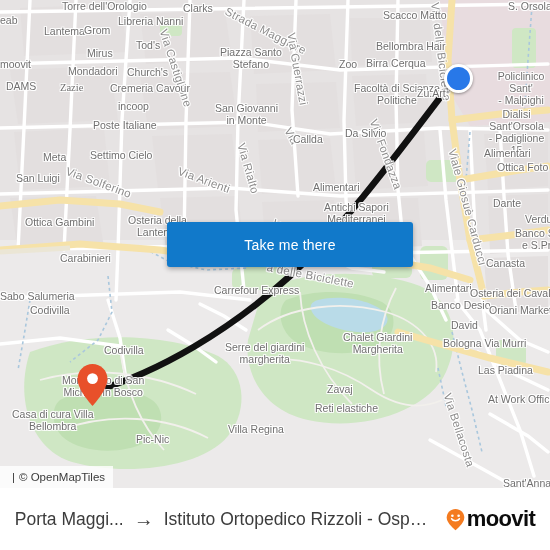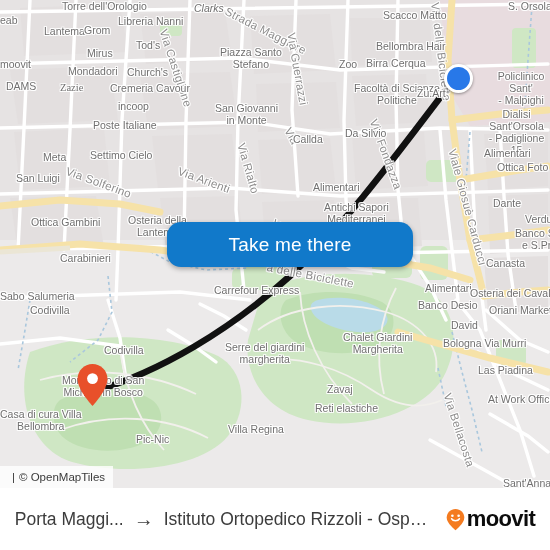--- a/index.html
+++ b/index.html
@@ -59,23 +59,23 @@
     width: 33px; height: 44px;
   }
 
   
   #cta {
     position: absolute;
     left: 167px; top: 222px;
     width: 246px; height: 45px;
     background: #1179ca;
     border: none;
-    border-radius: 14px;
+    border-radius: 3px;
     color: #ffffff;
-    font-size: 19px;
+    font-size: 14px;
     font-family: "Liberation Sans", sans-serif;
     cursor: pointer;
     box-shadow: 0 2px 5px rgba(0,0,0,.3);
     letter-spacing: .2px;
   }
 
   
   #attribution {
     position: absolute;
     left: 0; bottom: 0;
@@ -272,21 +272,21 @@
         <div class="lbl street" style="left: 440px; top: 2px; transform: rotate(83deg); transform-origin: left top;">Via delle Biciclette</div>
         <div class="lbl street" style="left: 268px; top: 262px; transform: rotate(11deg); transform-origin: left top;">a delle Biciclette</div>
         <div class="lbl street" style="left: 452px; top: 392px; transform: rotate(72deg); transform-origin: left top;">Via Bellacosta</div>
         <div class="lbl street" style="left: 276px; top: 218px; transform: rotate(35deg); transform-origin: left top;">Via</div>
         <div class="lbl street" style="left: 292px; top: 126px; transform: rotate(62deg); transform-origin: left top;">Via</div>
       </div>
 
     <div>
         <div class="lbl" style="left: 62px; top: 1px;">Torre dell'Orologio</div>
         <div class="lbl" style="left: 118px; top: 16px;">Libreria Nanni</div>
-        <div class="lbl" style="left: 194px; top: 3px; font-style: italic;">Clarks</div>
+        <div class="lbl" style="left: 183px; top: 3px;">Clarks</div>
         <div class="lbl" style="left: 383px; top: 10px;">Scacco Matto</div>
         <div class="lbl" style="left: 508px; top: 1px;">S. Orsola</div>
         <div class="lbl" style="left: 44px; top: 26px;">Lantema</div>
         <div class="lbl" style="left: 84px; top: 25px;">Grom</div>
         <div class="lbl" style="left: 136px; top: 40px;">Tod's</div>
         <div class="lbl" style="left: 376px; top: 41px;">Bellombra Hair</div>
         <div class="lbl" style="left: 87px; top: 48px;">Mirus</div>
         <div class="lbl" style="left: 339px; top: 59px;">Zoo</div>
         <div class="lbl" style="left: 366px; top: 58px;">Birra Cerqua</div>
         <div class="lbl" style="left: 0px; top: 15px;">eab</div>
@@ -306,47 +306,47 @@
         <div class="lbl" style="left: 93px; top: 120px;">Poste Italiane</div>
         <div class="lbl" style="left: 293px; top: 134px;">Callda</div>
         <div class="lbl" style="left: 345px; top: 128px;">Da Silvio</div>
         <div class="lbl" style="left: 43px; top: 152px;">Meta</div>
         <div class="lbl" style="left: 90px; top: 150px;">Settimo Cielo</div>
         <div class="lbl" style="left: 484px; top: 148px;">Alimentari</div>
         <div class="lbl" style="left: 16px; top: 173px;">San Luigi</div>
         <div class="lbl" style="left: 497px; top: 162px;">Ottica Foto S</div>
         <div class="lbl" style="left: 313px; top: 182px;">Alimentari</div>
         <div class="lbl" style="left: 493px; top: 198px;">Dante</div>
-        <div class="lbl" style="left: 8px; top: 217px; padding-left: 23px;">Ottica Gambini</div>
+        <div class="lbl" style="left: 2px; top: 217px; padding-left: 23px;">Ottica Gambini</div>
         <div class="lbl two" style="left: 128px; top: 214px;">Osteria della<br>Lantema</div>
         <div class="lbl two" style="left: 324px; top: 201px;">Antichi Sapori<br>Mediterranei</div>
         <div class="lbl" style="left: 525px; top: 214px;">Verdu</div>
         <div class="lbl" style="left: 522px; top: 240px;">e S.Pr</div>
         <div class="lbl" style="left: 515px; top: 228px;">Banco S.G</div>
         <div class="lbl" style="left: 60px; top: 253px;">Carabinieri</div>
         <div class="lbl" style="left: 378px; top: 241px;">ientari</div>
         <div class="lbl" style="left: 486px; top: 258px;">Canasta</div>
         <div class="lbl" style="left: 0px; top: 291px;">Sabo Salumeria</div>
         <div class="lbl" style="left: 30px; top: 305px;">Codivilla</div>
         <div class="lbl" style="left: 425px; top: 283px;">Alimentari</div>
         <div class="lbl" style="left: 470px; top: 288px;">Osteria dei Caval</div>
         <div class="lbl" style="left: 214px; top: 285px;">Carrefour Express</div>
-        <div class="lbl" style="left: 418px; top: 300px;">Banco Desio</div>
+        <div class="lbl" style="left: 431px; top: 300px;">Banco Desio</div>
         <div class="lbl" style="left: 489px; top: 305px;">Oriani Market</div>
         <div class="lbl" style="left: 104px; top: 345px;">Codivilla</div>
         <div class="lbl" style="left: 451px; top: 320px;">David</div>
         <div class="lbl two" style="left: 343px; top: 331px;">Chalet Giardini<br>Margherita</div>
         <div class="lbl" style="left: 443px; top: 338px;">Bologna Via Murri</div>
         <div class="lbl two" style="left: 225px; top: 341px;">Serre del giardini<br>margherita</div>
         <div class="lbl" style="left: 327px; top: 384px;">Zavaj</div>
         <div class="lbl" style="left: 478px; top: 365px;">Las Piadina</div>
         <div class="lbl two" style="left: 62px; top: 374px;">Monastero di San<br>Michele in Bosco</div>
         <div class="lbl" style="left: 315px; top: 403px;">Reti elastiche</div>
         <div class="lbl" style="left: 488px; top: 394px;">At Work Office s</div>
-        <div class="lbl two" style="left: 0px; top: 408px;">Casa di cura Villa<br>Bellombra</div>
+        <div class="lbl two" style="left: 12px; top: 408px;">Casa di cura Villa<br>Bellombra</div>
         <div class="lbl" style="left: 228px; top: 424px;">Villa Regina</div>
         <div class="lbl" style="left: 136px; top: 434px;">Pic-Nic</div>
         <div class="lbl" style="left: 503px; top: 478px;">Sant'Anna</div>
       </div>
 
     <div id="dest-marker"></div>
 
     <div id="origin-marker">
       <svg viewBox="0 0 33 44" width="33" height="44">
         <path d="M16.5 1 C8.2 1 1.5 7.7 1.5 16 C1.5 27 16.5 43 16.5 43

